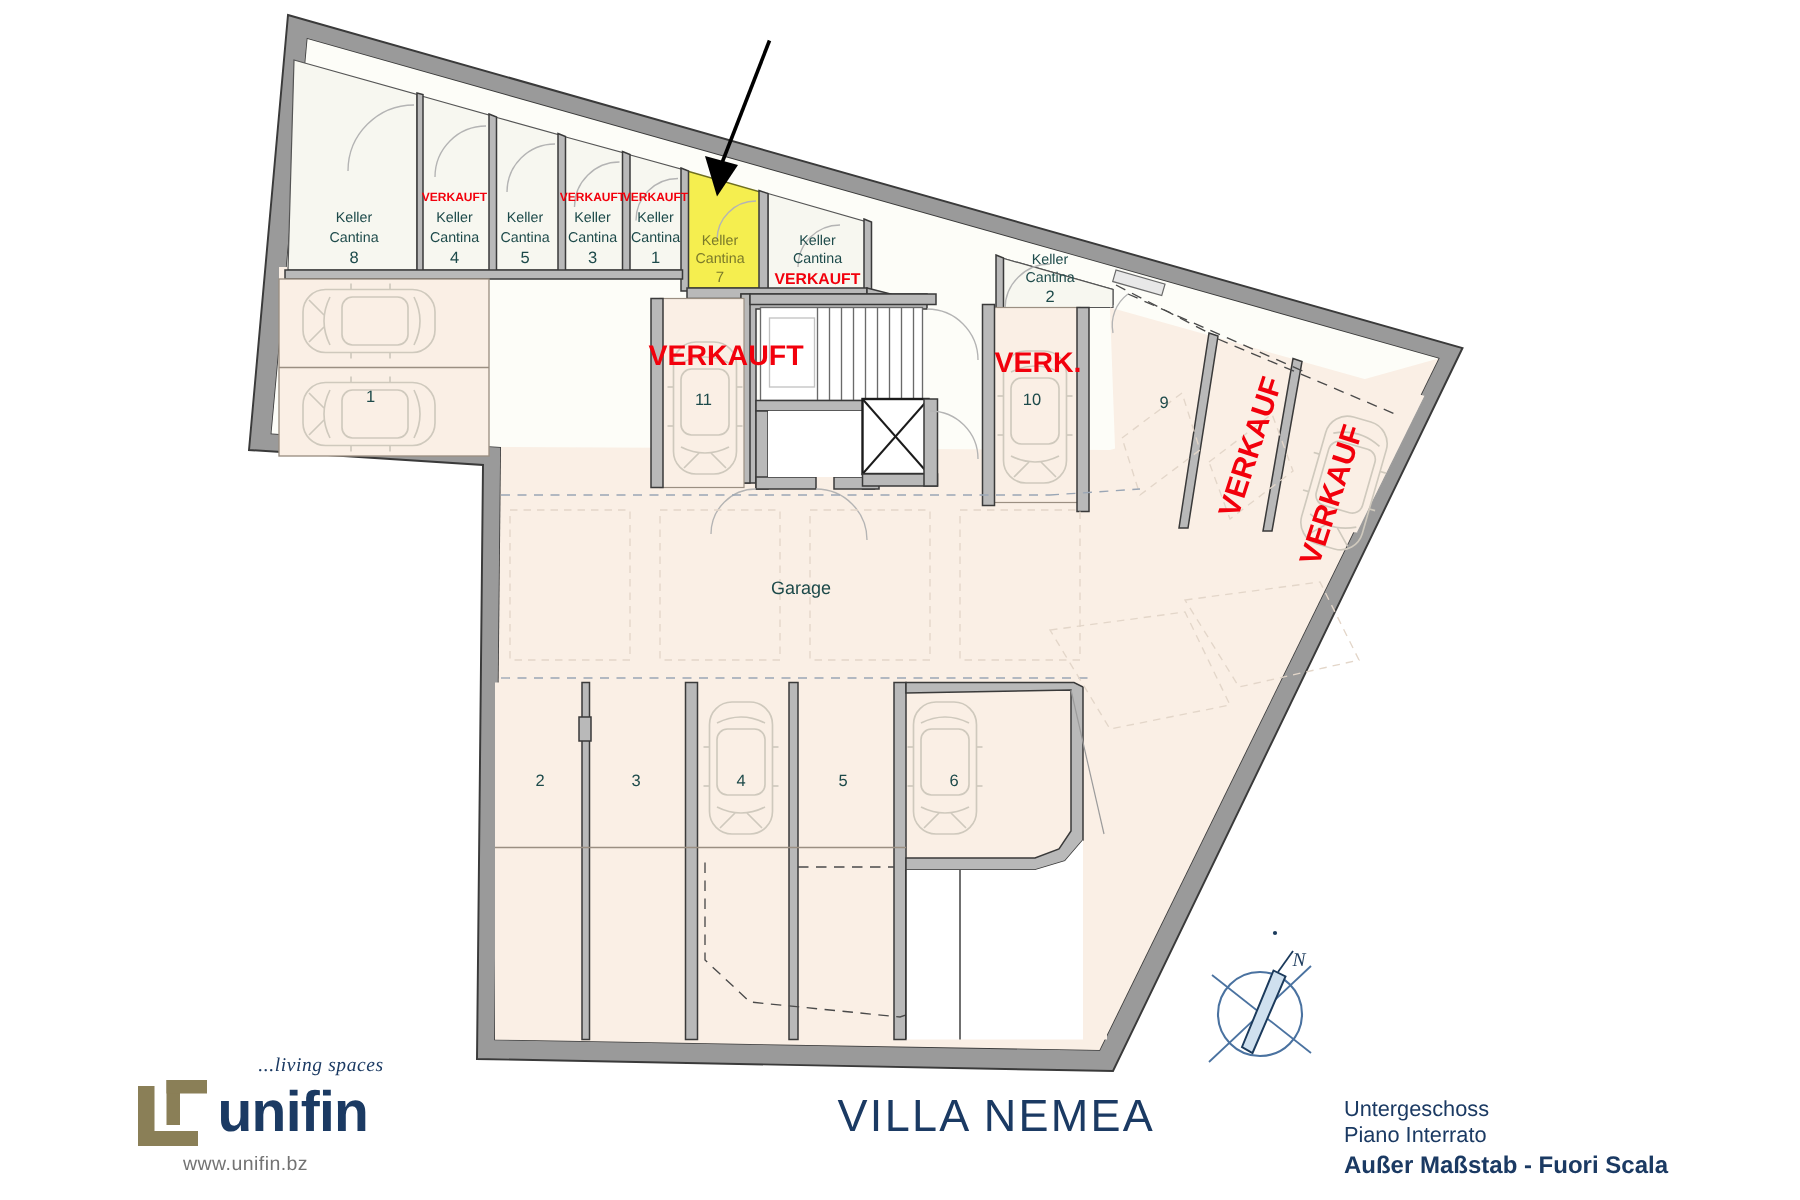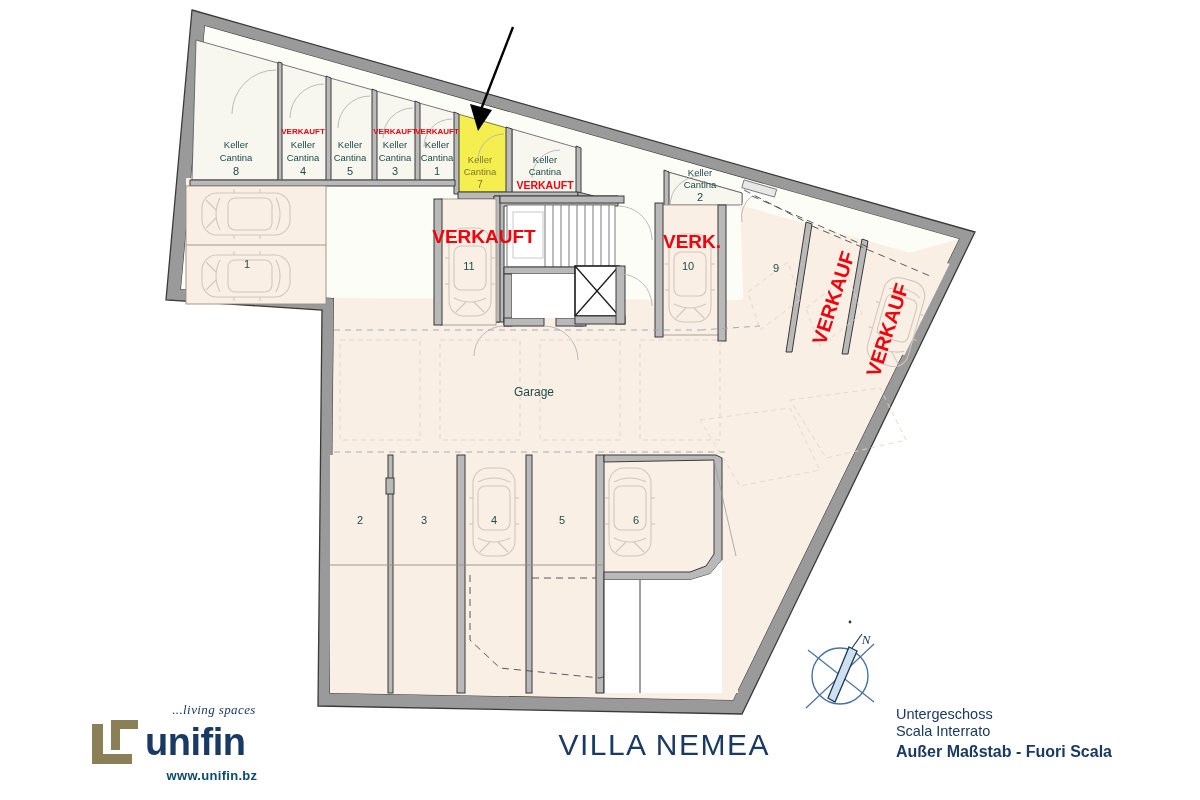--- a/index.html
+++ b/index.html
@@ -95,21 +95,21 @@
     left: 430px; top: 728px;
     width: 340px;
     text-align: right;
     color: #1b3a63;
     font-size: 30px;
     letter-spacing: 1.5px;
     font-family: "Liberation Sans", sans-serif;
   }
   #captionBlock {
     position: absolute;
-    right: 88px; top: 706px;
+    right: 88px; top: 732px;
     text-align: left;
     color: #1b3a63;
     font-family: "Liberation Sans", sans-serif;
   }
   #captionBlock .cap-l1,
   #captionBlock .cap-l2 { font-size: 14.5px; line-height: 17px; }
   #captionBlock .cap-l3 { font-size: 16px; font-weight: bold; margin-top: 3px; }
 
   #logoBlock {
     position: absolute;
@@ -160,23 +160,23 @@
     font-family: "Liberation Sans", sans-serif;
     font-size: 38px;
     font-weight: bold;
     color: #1b3a63;
     line-height: 38px;
     letter-spacing: -0.5px;
   }
   #logoBlock .url {
     font-family: "Liberation Sans", sans-serif;
     font-size: 13px;
-    font-weight: bold;
-    color: #0c4a6e;
-    text-align: center;
+    font-weight: normal;
+    color: #737373;
+    text-align: left;
     margin: 4px 0 0 30px;
     letter-spacing: 0.3px;
   }
 </style>
 </head>
 <body>
 
 <div id="page">
 
   <div id="planStage">
@@ -504,17 +504,17 @@
       </div>
       <div class="wordmark">unifin</div>
     </div>
     <div class="url">www.unifin.bz</div>
   </div>
 
   <div id="titleBlock">VILLA NEMEA</div>
 
   <div id="captionBlock">
     <div class="cap-l1">Untergeschoss</div>
-    <div class="cap-l2">Scala Interrato</div>
+    <div class="cap-l2">Piano Interrato</div>
     <div class="cap-l3">Außer Maßstab - Fuori Scala</div>
   </div>
 
 </div>
 
 </body></html>

